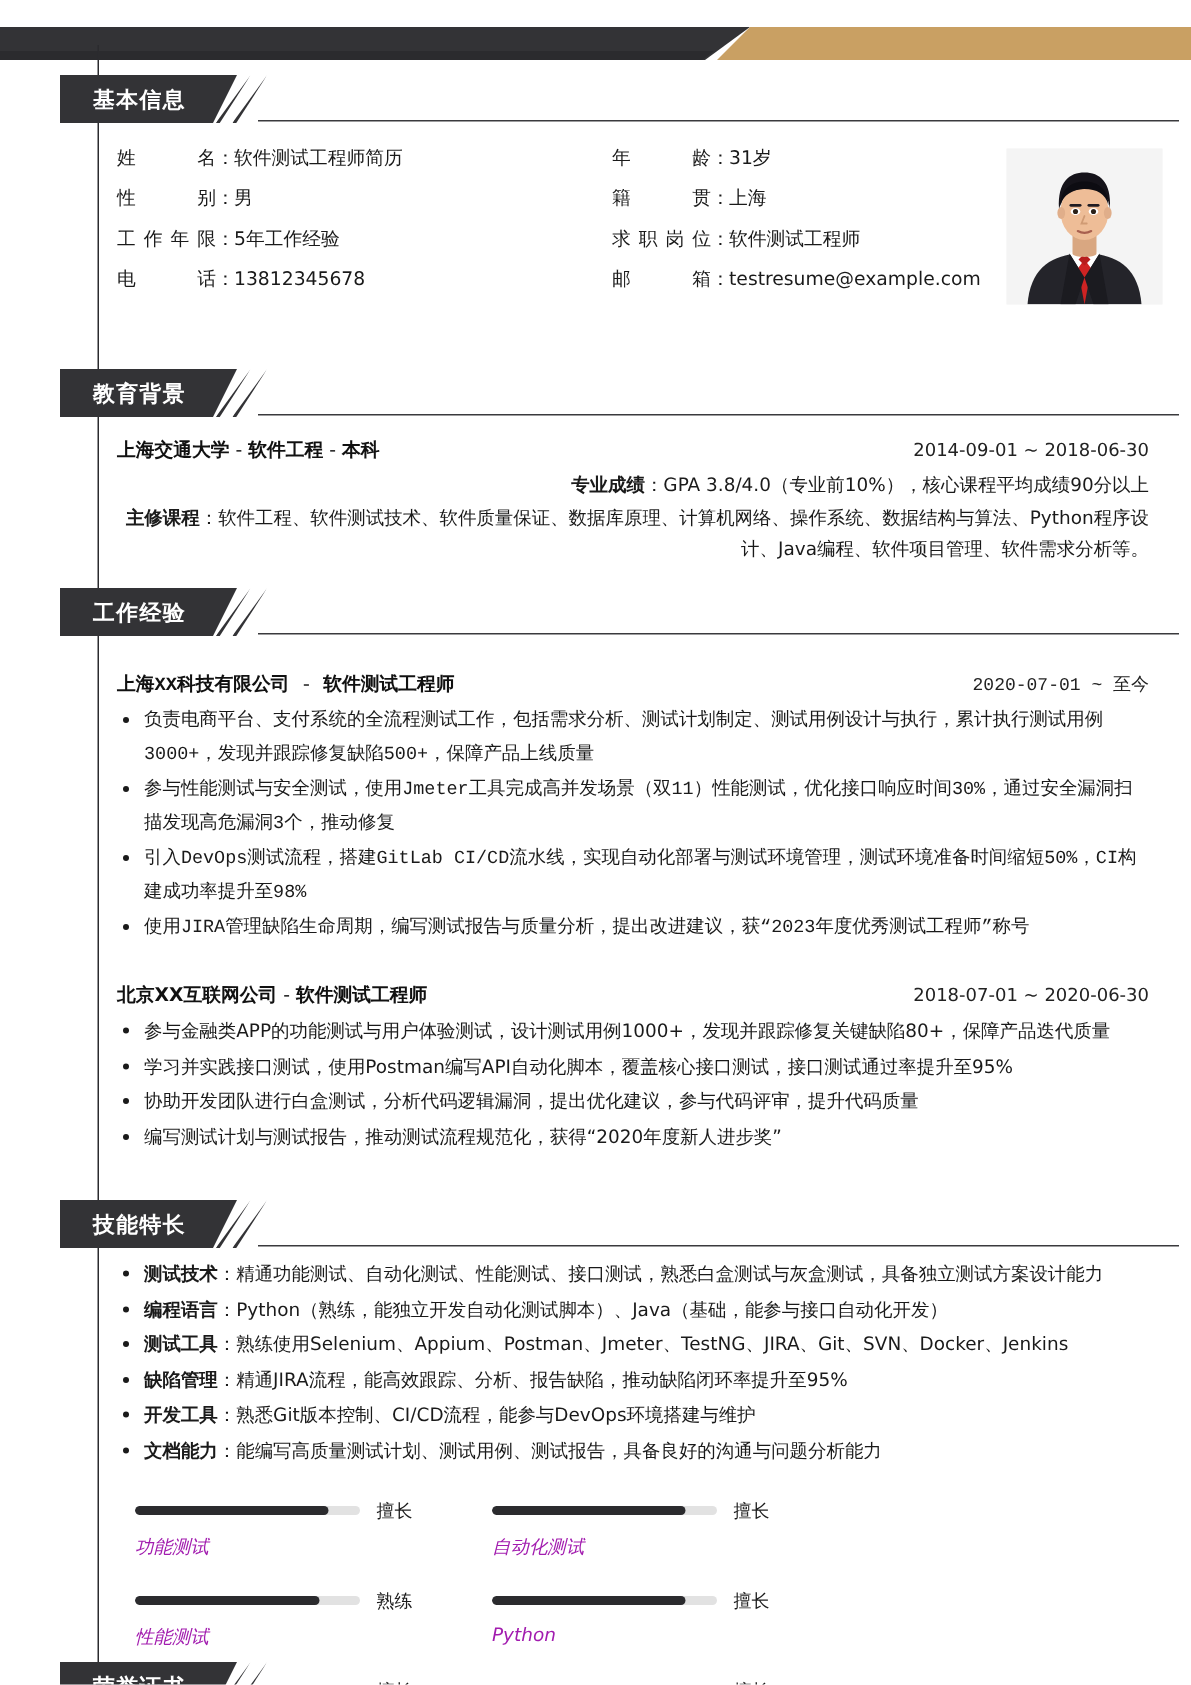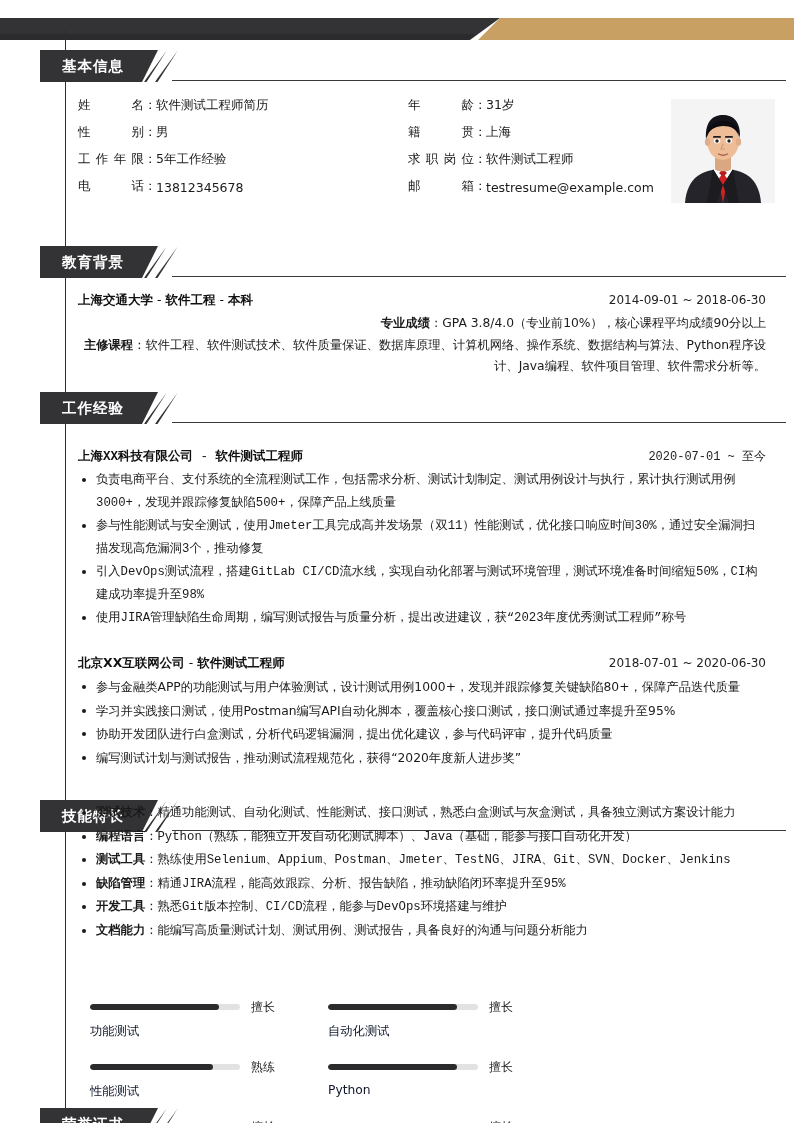--- a/index.html
+++ b/index.html
@@ -102,21 +102,21 @@
     left: 78px; top: 92px;
     width: 700px;
   }
   .info-row {
     display: flex;
     height: 27px;
     align-items: center;
   }
   .info-cell {
     display: flex;
-    align-items: flex-end;
+    align-items: flex-start;
     font-size: 12.5px;
   }
   .info-cell.c1 { width: 330px; }
   .info-cell.c2 { width: 370px; }
   .info-label {
     display: inline-block;
     width: 66px;
     text-align: justify;
     text-align-last: justify;
     font-size: 12.5px;
@@ -224,21 +224,22 @@
   }
   .bar-level {
     margin-left: 11px;
     font-size: 12px;
     color: #1a1a1a;
     white-space: nowrap;
   }
   .bar-name {
     margin-top: 9px;
     font-size: 12.3px;
-    color: #0f172a;
+    color: #a21caf;
+    font-style: italic;
   }
 </style>
 </head>
 <body>
 
 <div class="top-banner">
   <div class="top-banner-dark"></div>
   <div class="top-banner-gold"></div>
   <div class="top-banner-dark2"></div>
 </div>
@@ -416,21 +417,21 @@
   <div class="sec-head">
     <div class="sec-badge">
       <span class="sec-badge-txt">技能特长</span>
     </div>
     <div class="sec-slash" style="left:140px;"></div>
     <div class="sec-slash" style="left:151px;"></div>
     <div class="sec-rule" style="left:160px; width:614px;"></div>
   </div>
 </div>
 
-<div class="block" style="top:802px;font-family:Liberation Mono, monospace;">
+<div class="block" style="top:838px;">
   <ul class="bullets">
     <li><b>测试技术</b><span>：精通功能测试、自动化测试、性能测试、接口测试，熟悉白盒测试与灰盒测试，具备独立测试方案设计能力</span></li>
     <li><b>编程语言</b><span>：Python（熟练，能独立开发自动化测试脚本）、Java（基础，能参与接口自动化开发）</span></li>
     <li><b>测试工具</b><span>：熟练使用Selenium、Appium、Postman、Jmeter、TestNG、JIRA、Git、SVN、Docker、Jenkins</span></li>
     <li><b>缺陷管理</b><span>：精通JIRA流程，能高效跟踪、分析、报告缺陷，推动缺陷闭环率提升至95%</span></li>
     <li><b>开发工具</b><span>：熟悉Git版本控制、CI/CD流程，能参与DevOps环境搭建与维护</span></li>
     <li><b>文档能力</b><span>：能编写高质量测试计划、测试用例、测试报告，具备良好的沟通与问题分析能力</span></li>
   </ul>
 </div>
 

